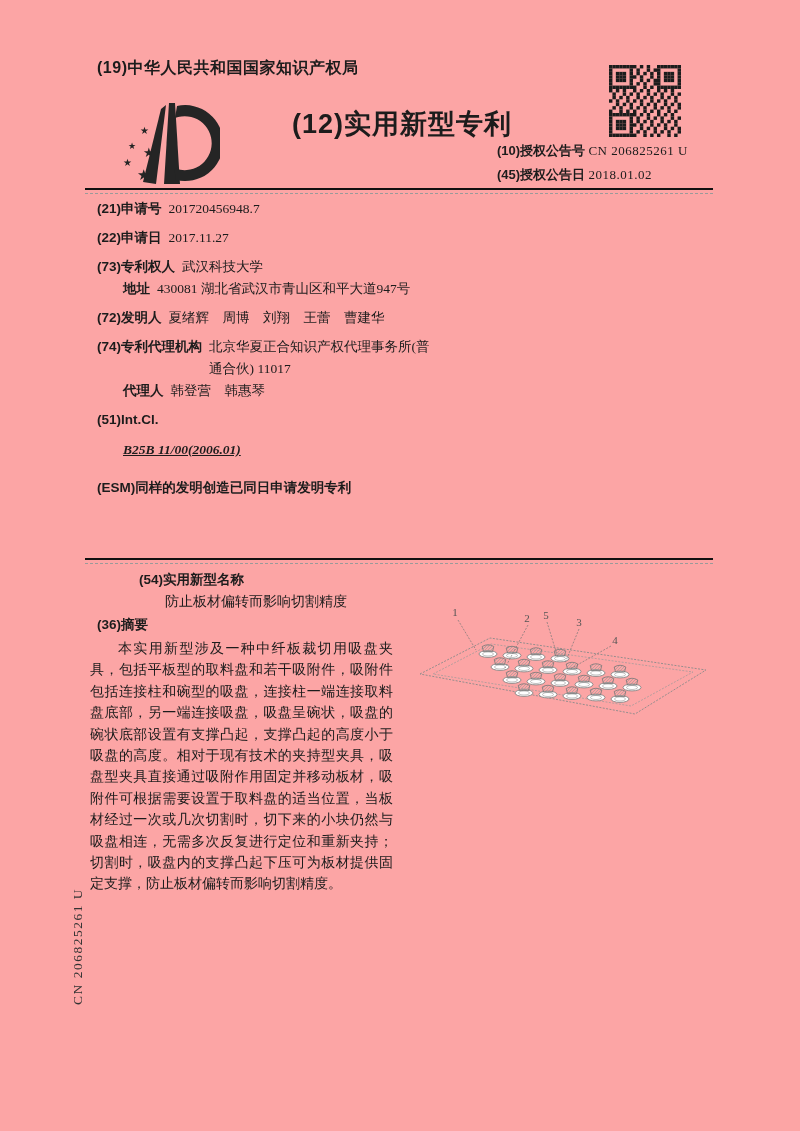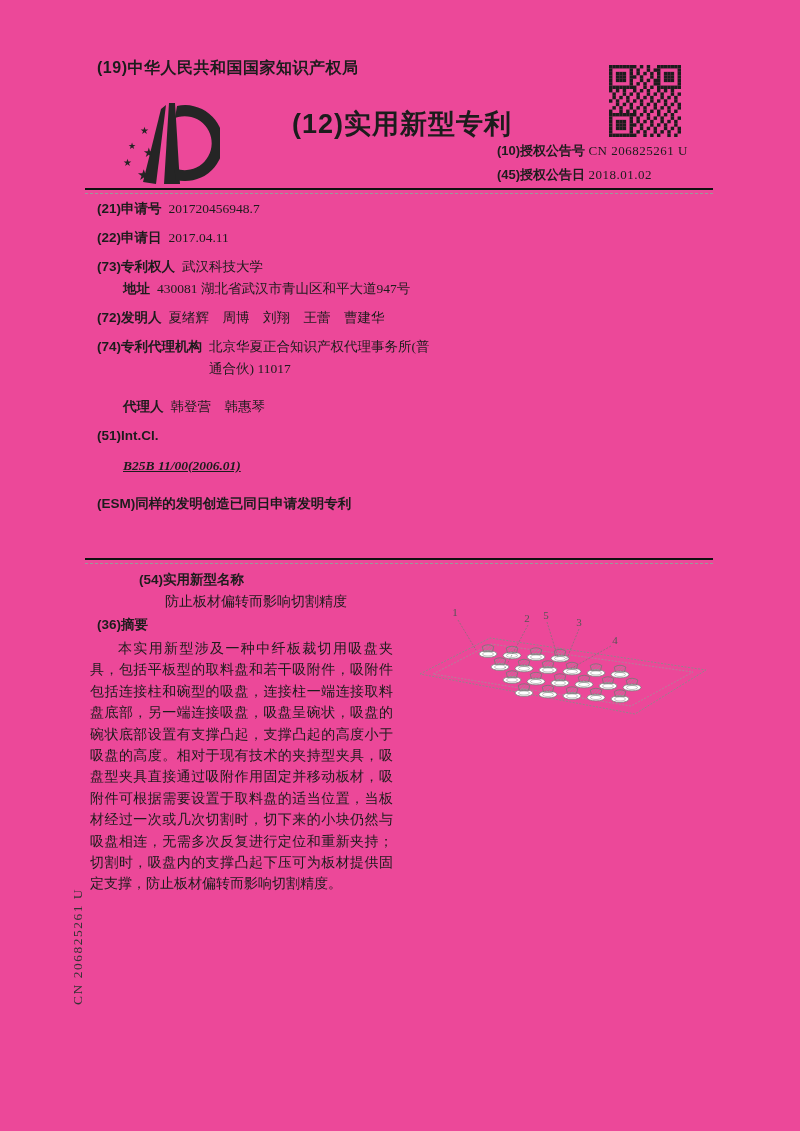--- a/index.html
+++ b/index.html
@@ -1,19 +1,19 @@
 <!DOCTYPE html>
 <html><head>
 <meta charset="utf-8">
 <style>
   html,body{margin:0;padding:0;background:#e8e8e8;}
   .page{
     position:relative;
     width:800px;height:1131px;
-    background:#ec4899;
+    background:#fca5a5;
     overflow:hidden;
     font-family:"Liberation Serif","DejaVu Serif",serif;
     color:#1c1c1c;
   }
   .sans{font-family:"Liberation Sans","DejaVu Sans",sans-serif;}
   .abs{position:absolute;}
 
   .office-line{left:97px;top:58px;font-size:16px;font-weight:bold;letter-spacing:.5px;}
   .doc-type{left:292px;top:106px;font-size:27px;font-weight:bold;letter-spacing:1px;}
 
@@ -317,35 +317,35 @@
 
   <div class="abs rule rule1"></div>
 
   <div class="abs biblio">
     <div class="field">
       <span class="lbl">(21)申请号</span>
       <span class="val">201720456948.7</span>
     </div>
     <div class="field">
       <span class="lbl">(22)申请日</span>
-      <span class="val">2017.04.11</span>
+      <span class="val">2017.11.27</span>
     </div>
     <div class="field" style="margin-bottom:0;">
       <span class="lbl">(73)专利权人</span>
       <span class="val">武汉科技大学</span>
     </div>
     <div class="field subfield">
       <span class="lbl">地址</span>
       <span class="val">430081 湖北省武汉市青山区和平大道947号</span>
     </div>
     <div class="field">
       <span class="lbl">(72)发明人</span>
       <span class="val">夏绪辉　周博　刘翔　王蕾　曹建华</span>
     </div>
-    <div class="field" style="margin-bottom:16px;">
+    <div class="field" style="margin-bottom:0;">
       <span class="lbl">(74)专利代理机构</span>
       <span class="val">北京华夏正合知识产权代理事务所(普通合伙) 11017</span>
     </div>
     <div class="field subfield">
       <span class="lbl">代理人</span>
       <span class="val">韩登营　韩惠琴</span>
     </div>
     <div class="field" style="margin-bottom:12px;">
       <span class="lbl">(51)Int.Cl.</span>
     </div>

